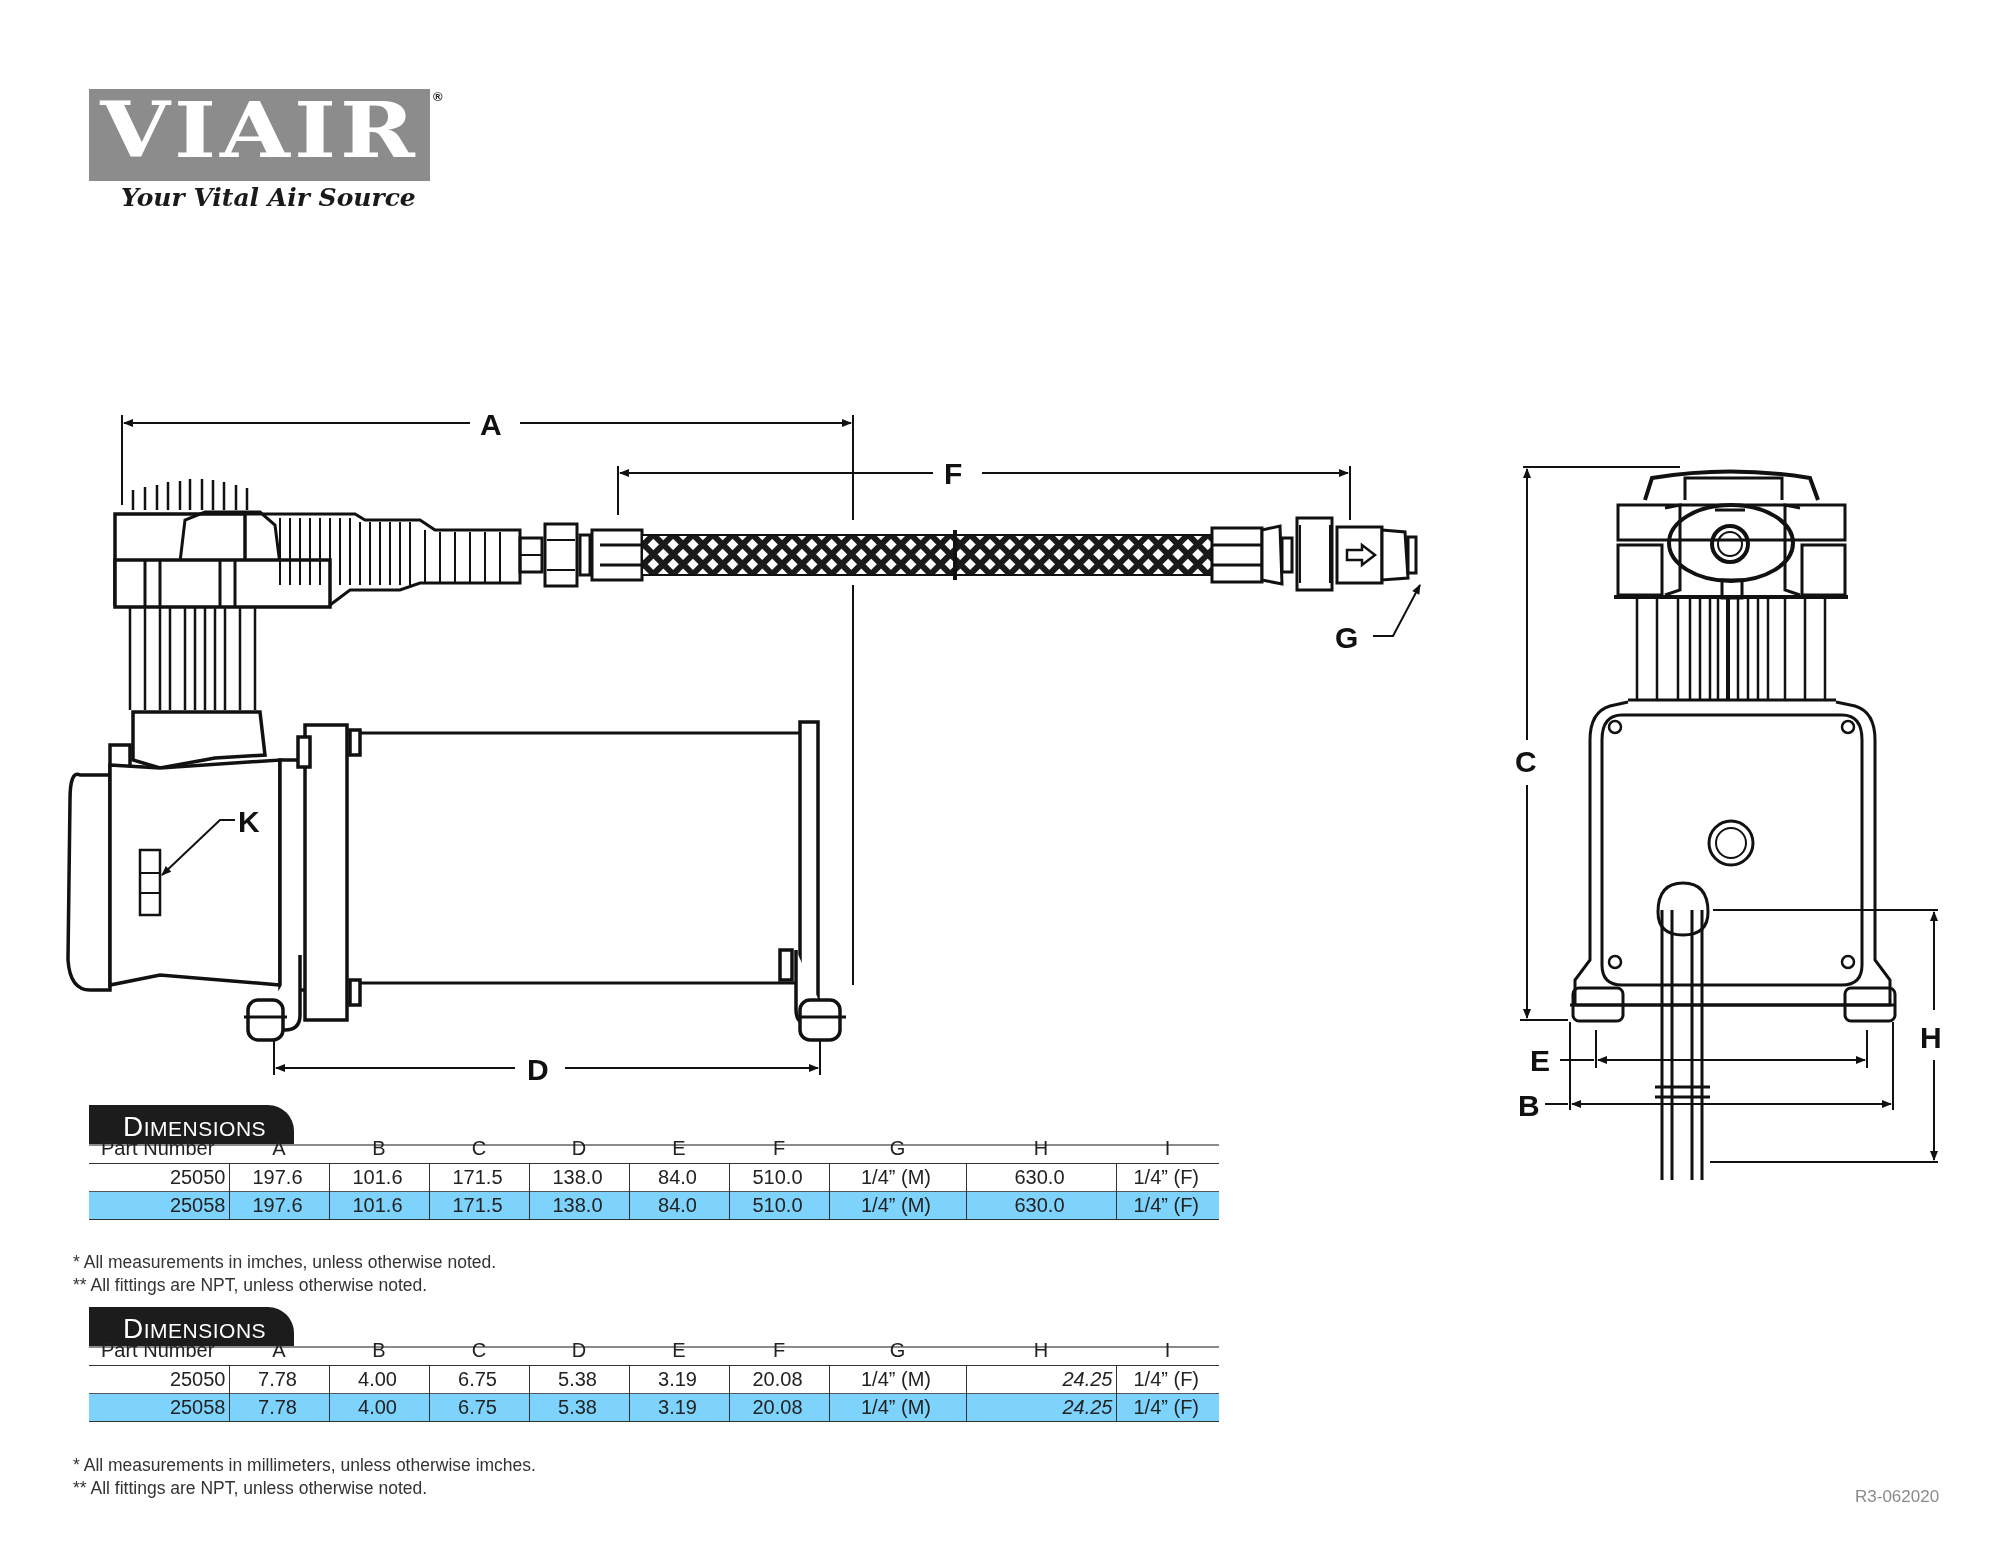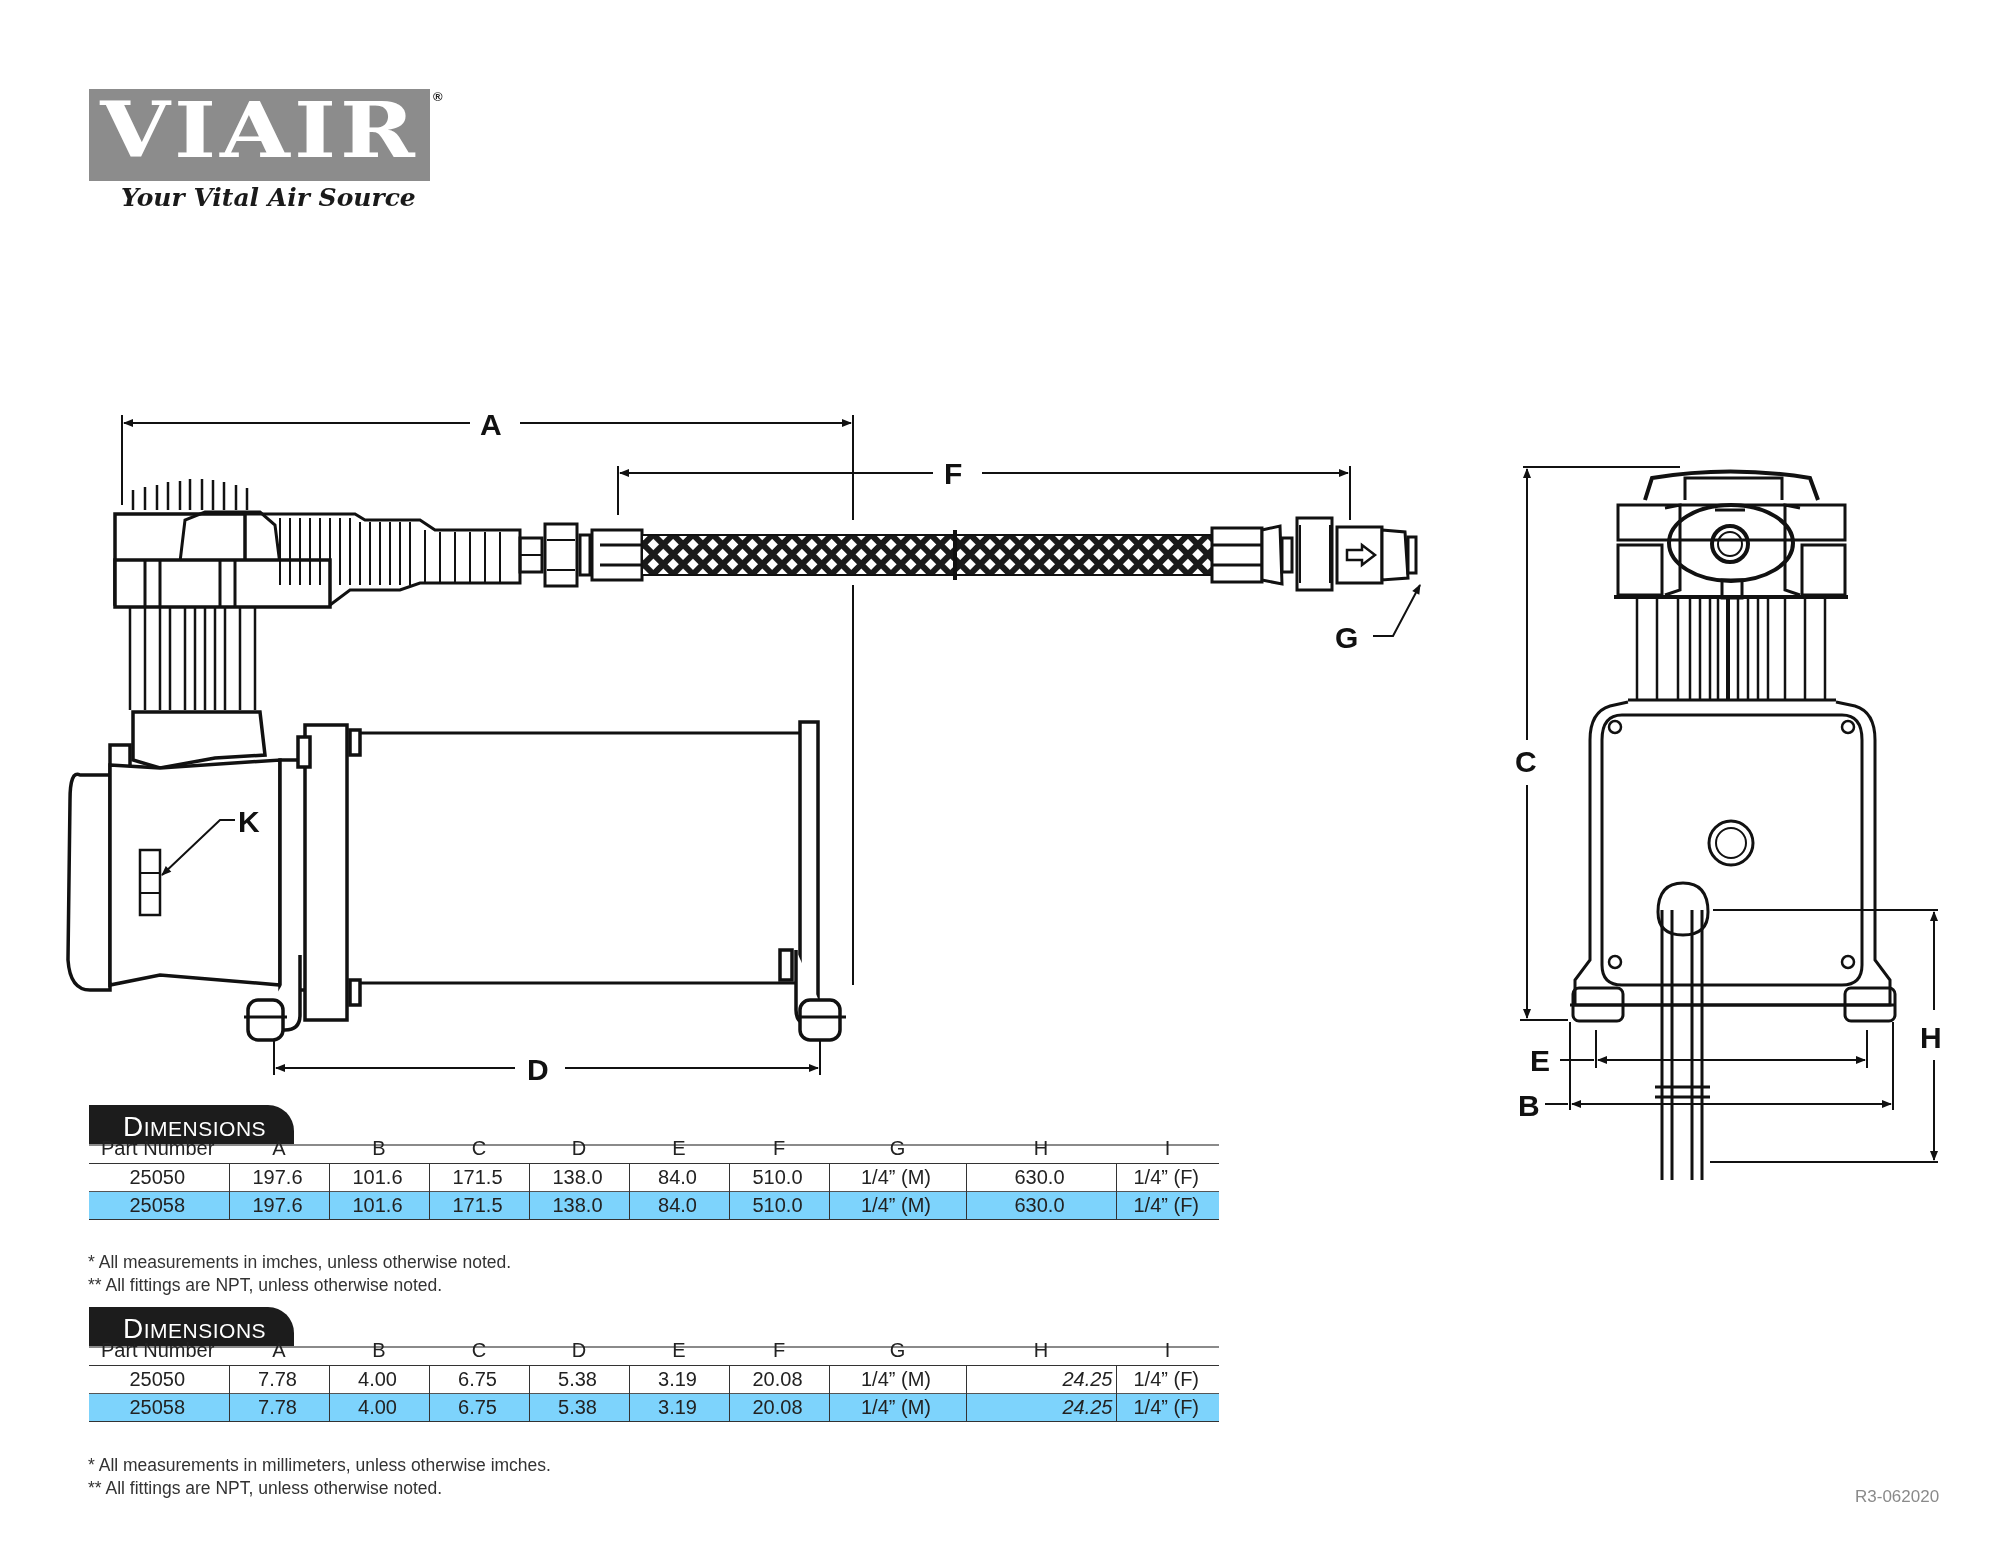--- a/index.html
+++ b/index.html
@@ -18,26 +18,26 @@
     .dim-tab { position: absolute; left: 0; top: 0; width: 205px; height: 40px; background: #1c1c1c; border-radius: 0 26px 0 0; }
     .dim-tab-text { position: absolute; left: 34px; top: 6px; color: #fff; font-size: 26px; letter-spacing: 0.5px; white-space: nowrap; }
     .dim-tab-text .cap { font-size: 28px; }
     .dim-tab-text .sc { font-size: 21px; }
     .dim-rule { position: absolute; left: 0; top: 39px; width: 1130px; height: 2px; background: #8a8a8a; }
 
     table.dt { position: absolute; left: 0; top: 28px; border-collapse: collapse; width: 1130px; font-size: 20px; color: #222; }
     table.dt th { font-weight: normal; height: 30px; padding: 0; text-align: center; }
     table.dt th:first-child { text-align: left; padding-left: 12px; }
     table.dt td { height: 27px; padding: 0 3px 0 0; text-align: center; border-left: 1.5px solid #333; line-height: 27px; }
-    table.dt td:first-child { border-left: none; text-align: center; }
+    table.dt td:first-child { border-left: none; text-align: right; }
     table.dt tr.r1 td { border-top: 1.5px solid #333; }
     table.dt tr.r2 td { background: #7dd3fc; border-top: 1px solid #555; border-bottom: 1.5px solid #333; }
     table.dt td.center { text-align: right; font-style: italic; }
 
-    .note { position: absolute; left: 88px; font-size: 17.5px; color: #333; white-space: nowrap; line-height: 22px; }
+    .note { position: absolute; left: 73px; font-size: 17.5px; color: #333; white-space: nowrap; line-height: 22px; }
     .rev { position: absolute; left: 1855px; top: 1487px; font-size: 17px; color: #8a8a8a; }
   </style>
 </head>
 <body>
 
 <div class="logo">
   <div class="logo-box"></div>
   <div class="logo-word">VIAIR</div>
   <div class="logo-reg">®</div>
   <div class="logo-tag">Your Vital Air Source</div>

